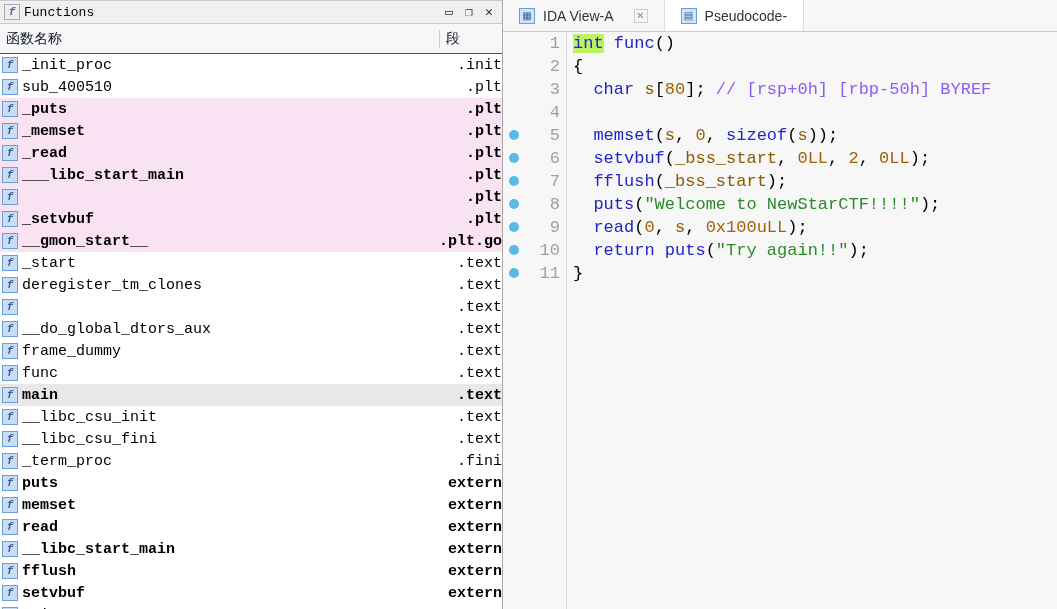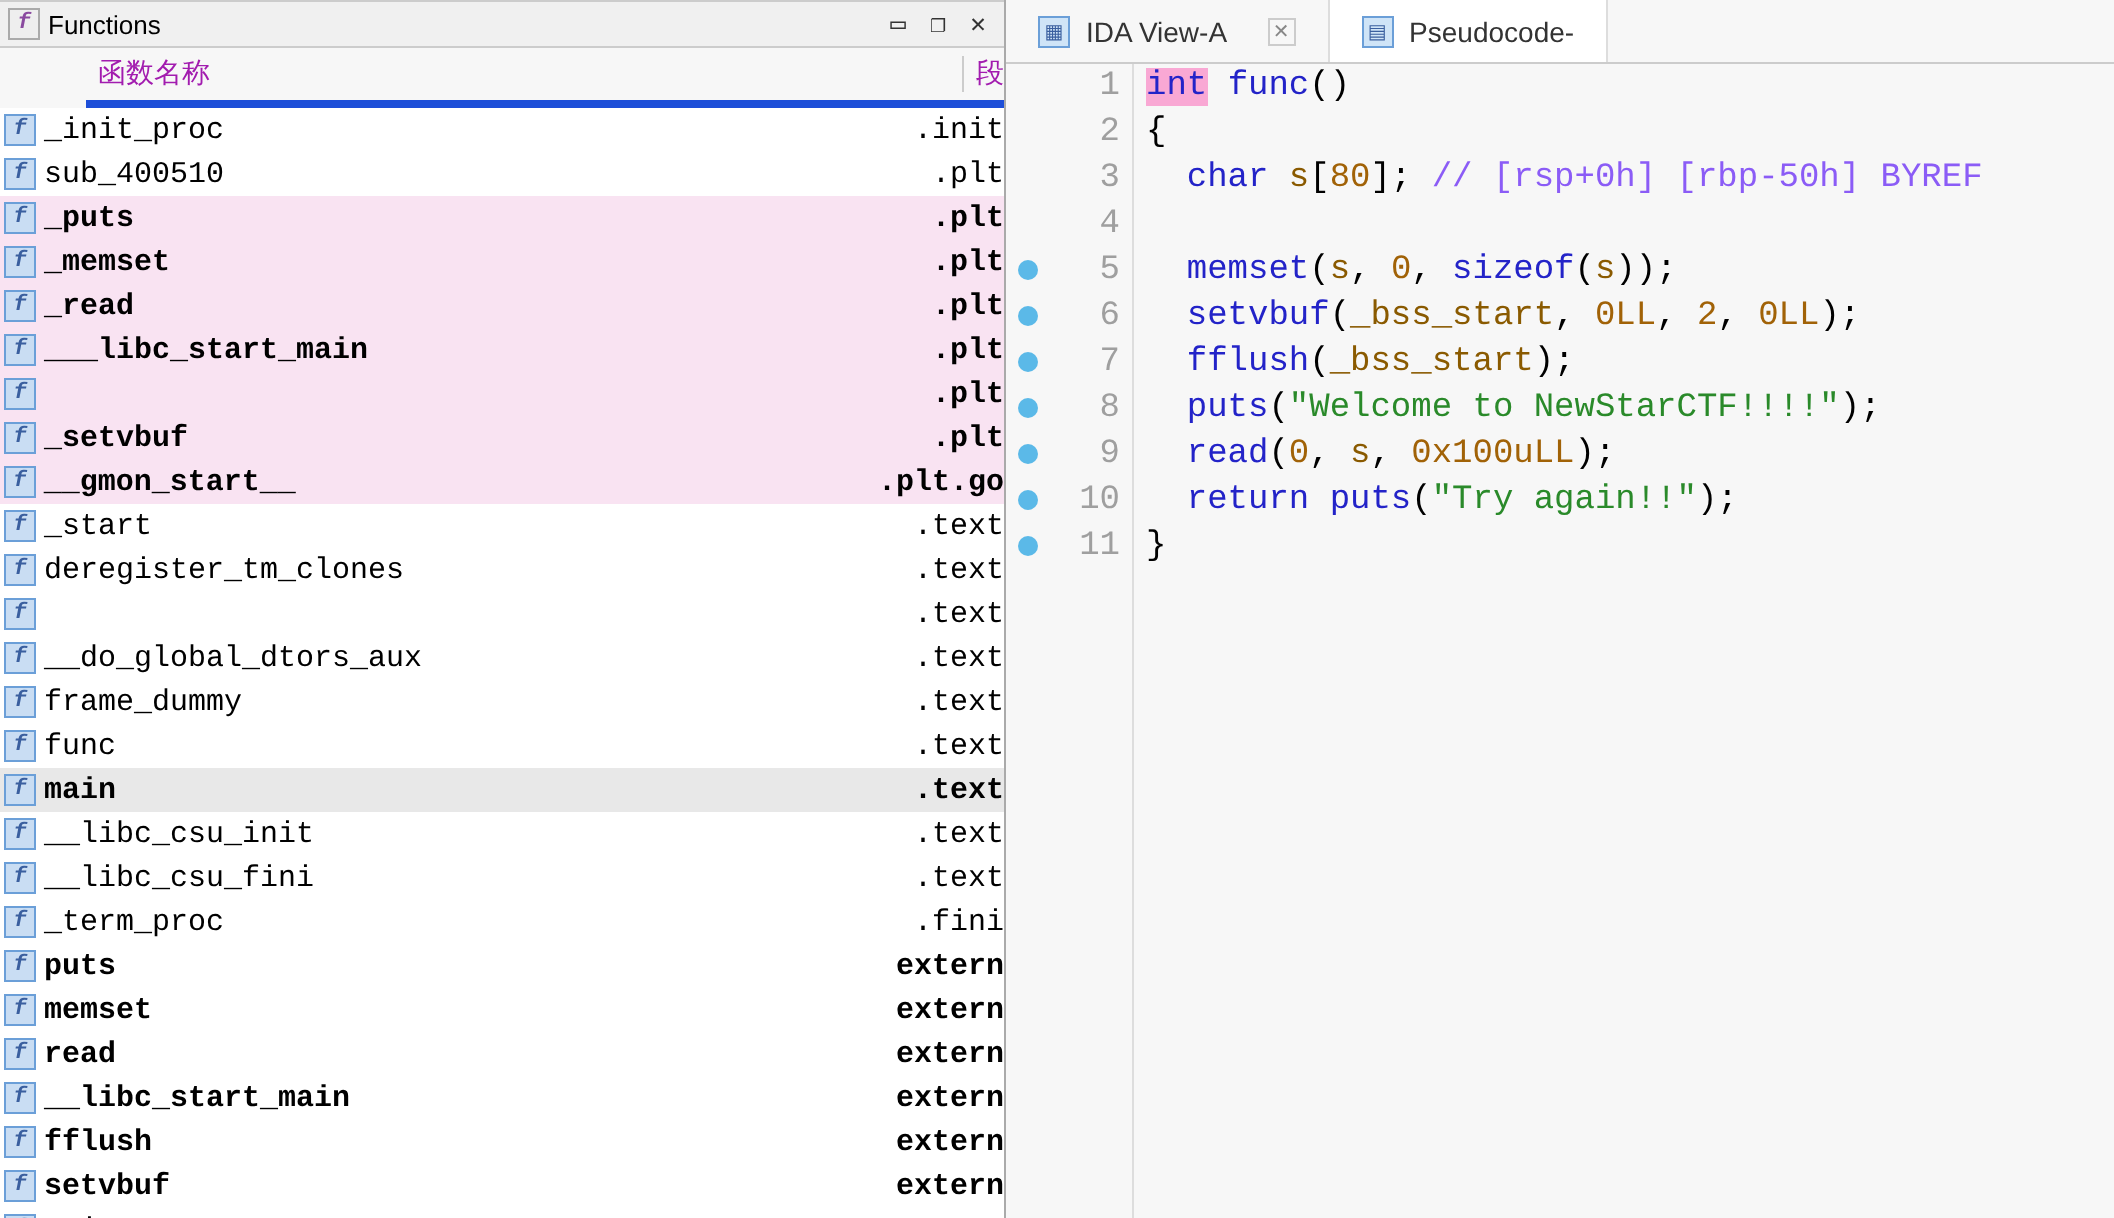--- a/index.html
+++ b/index.html
@@ -36,44 +36,43 @@
   font-style: italic;
   color: #8a4a9f;
   border: 1px solid #aaa;
   background: #eee;
   font-size: 11px;
   font-weight: bold;
   margin-right: 4px;
 }
 .left-title .title-text {
   flex: 1;
-  font-family: Liberation Sans, sans-serif;
+  font-family: Liberation Mono, monospace;
   font-size: 13px;
   color: #000;
 }
 .win-btn {
   width: 18px; height: 16px;
   display: inline-flex;
   align-items: center;
   justify-content: center;
   font-size: 13px;
   color: #333;
   cursor: pointer;
   margin-left: 2px;
 }
 .columns-header {
   display: flex;
   background: #f7f7f7;
-  border-bottom: 4px solid #1d4ed8;
+  border-bottom: 1px solid #1d4ed8;
   font-family: "Microsoft YaHei", SimSun, sans-serif;
   font-size: 14px;
-  color: #a21caf;
+  color: #0f172a;
   height: 30px;
   align-items: center;
-  margin-left: 43px;
 }
 .col-name { width: 440px; padding-left: 6px; border-right: 1px solid #ccc; }
 .col-seg { flex: 1; padding-left: 6px; }
 .func-list {
   flex: 1;
   overflow: hidden;
   background: #fff;
 }
 .func-row {
   display: flex;
@@ -181,21 +180,21 @@
 }
 .code {
   flex: 1;
   padding-left: 6px;
   background: #f7f7f7;
   white-space: pre;
   color: #000;
 }
 .code .cline { height: 23px; }
 .kw { color: #2323c8; }
-.kw-hl { color: #2323c8; background: #f9a8d4; }
+.kw-hl { color: #2323c8; background: #bef264; }
 .num { color: #a16207; }
 .str { color: #2a8a2a; }
 .fn { color: #2323c8; }
 .var { color: #8a5a00; }
 .cmt { color: #8b5cf6; }
 </style>
 </head>
 <body>
 
 <div class="left-panel">

